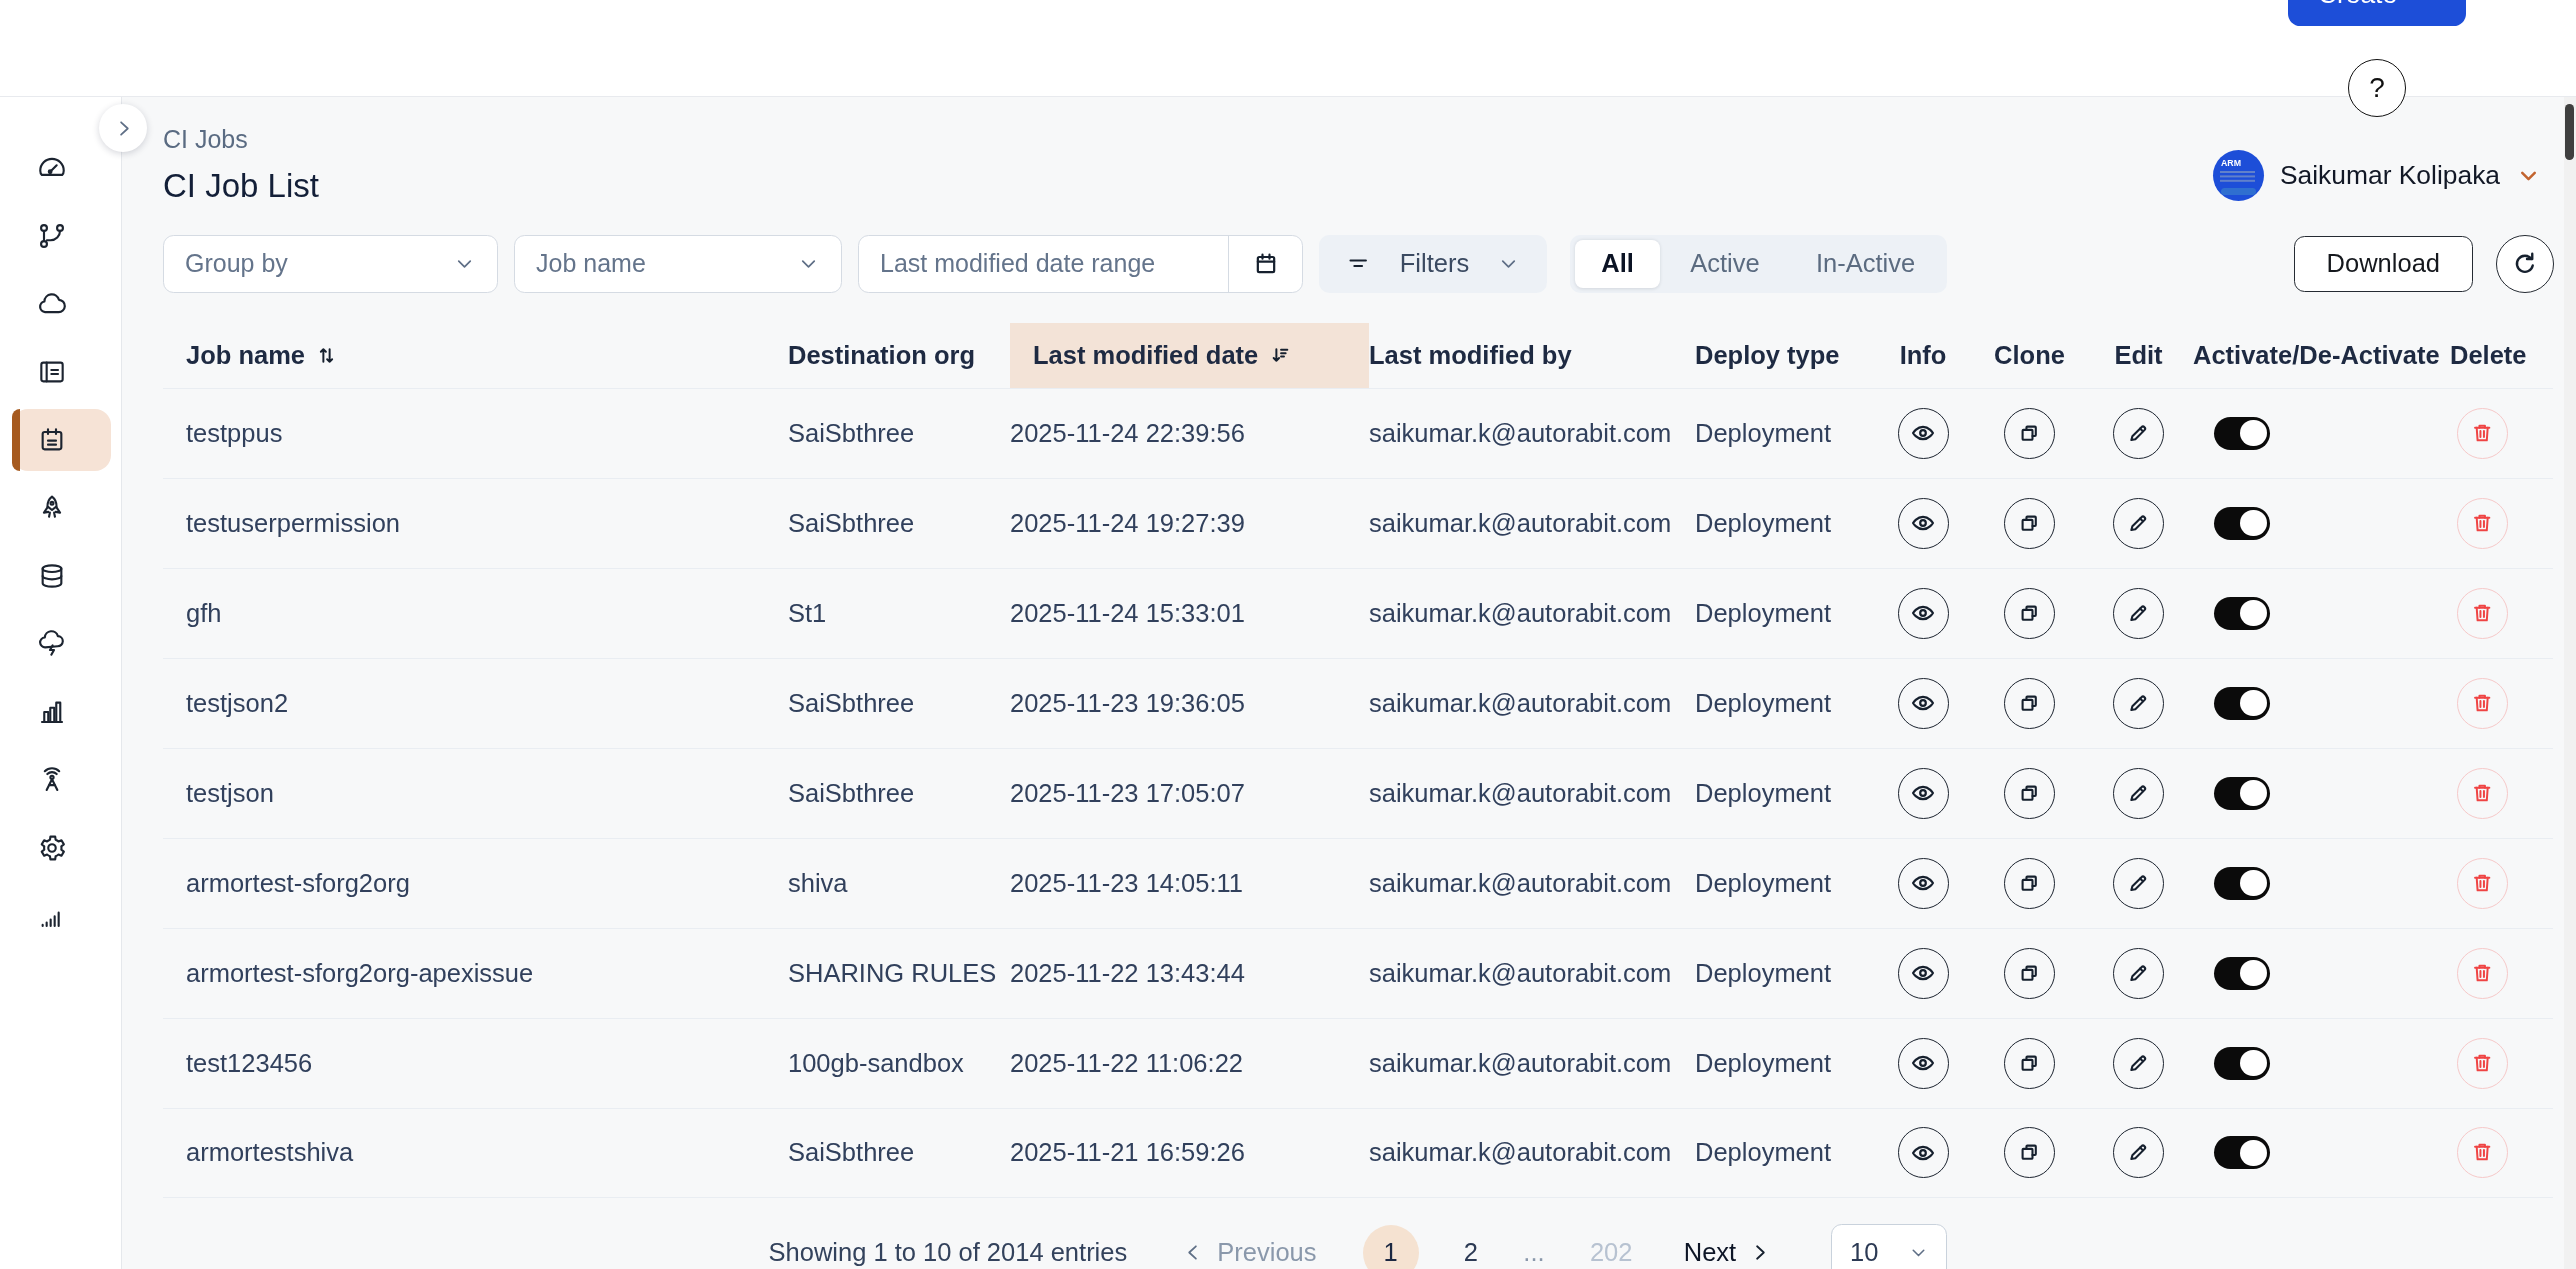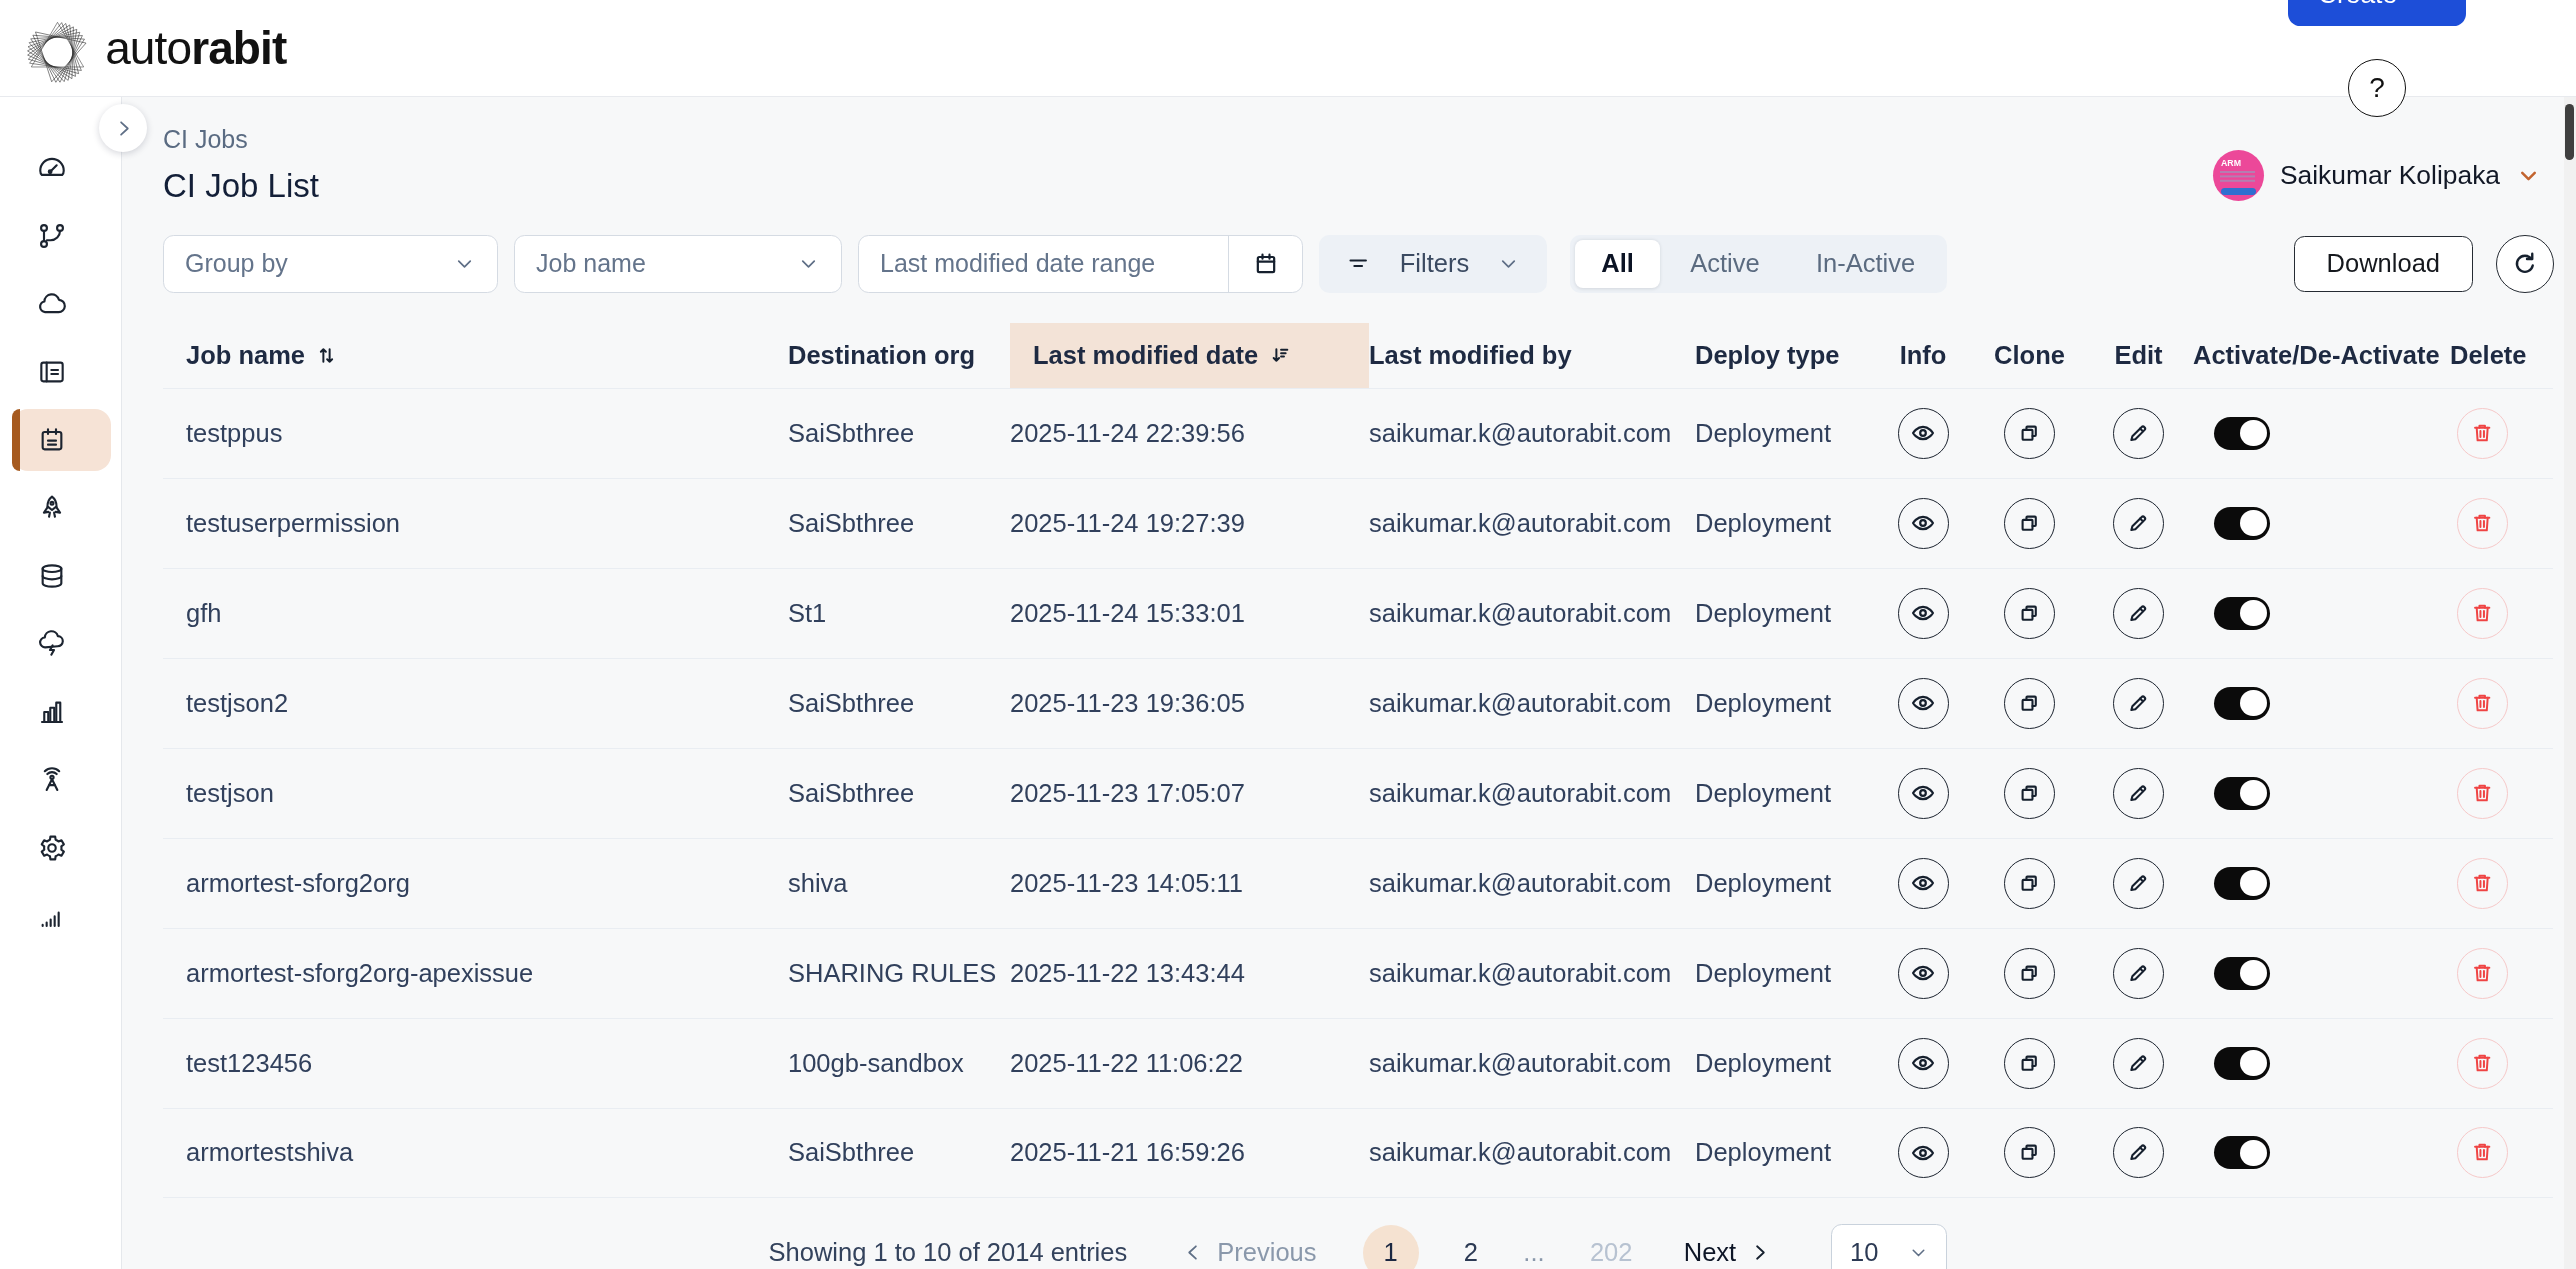--- a/index.html
+++ b/index.html
@@ -16,21 +16,21 @@
   .ne-label { font-size:25px; color:#1e293b; }
   .toggle { width:58px; height:35px; border-radius:19.4px; background:#0b0b0b; position:relative; flex:none; }
   .toggle::after { content:''; position:absolute; right:4.4px; top:4.4px; width:26.4px; height:26.4px;
                    border-radius:50%; background:#ffffff; }
   .create-btn { height:63px; background:#1d4ed8; color:#fff; border:none; border-radius:12.3px;
                 font-size:26.4px; display:flex; align-items:center; gap:16px; padding:0 30px;
                 font-family:inherit; }
   .help-btn { width:58px; height:58px; border-radius:50%; border:1.8px solid #111; background:#fff;
               font-size:28px; color:#111; display:flex; align-items:center; justify-content:center; }
   .user-chip { display:flex; align-items:center; gap:16px; }
-  .avatar { width:51px; height:51px; border-radius:50%; background:#ec4899; position:relative; overflow:hidden; flex:none; }
+  .avatar { width:51px; height:51px; border-radius:50%; background:#1d4ed8; position:relative; overflow:hidden; flex:none; }
   .avatar .arm { position:absolute; left:8px; top:8px; color:#fff; font-size:8.8px; font-weight:700; }
   .avatar .lines { position:absolute; left:7px; top:21px; width:35px; height:1.8px; background:#8fa3c2; opacity:.6;
                    box-shadow:0 4.4px 0 #8fa3c2, 0 8.8px 0 #8fa3c2; }
   .avatar .lm { position:absolute; left:8px; bottom:6.2px; width:35px; height:7px; border-radius:3.5px; background:#2f6fd0; }
   .user-name { font-size:26.4px; color:#121826; }
   .user-caret { color:#c2642f; }
 
   
   .sidebar { position:absolute; left:0; top:97px; width:122px; height:1173px; background:#ffffff;
              border-right:0.9px solid #e5e8ec; z-index:20; padding-top:37px; }
@@ -117,37 +117,20 @@
 
   svg.ic { stroke:#1c2430; fill:none; stroke-width:1.6; stroke-linecap:round; stroke-linejoin:round; }
   svg.ic-gray { stroke:#5f6f86; fill:none; stroke-width:1.8; stroke-linecap:round; stroke-linejoin:round; }
   svg.ic-red { stroke:#ef4444; fill:none; stroke-width:1.8; stroke-linecap:round; stroke-linejoin:round; }
   svg.ic-dark { stroke:#16202e; fill:none; stroke-width:1.9; stroke-linecap:round; stroke-linejoin:round; }
 </style>
 </head>
 <body>
 
 <header class="topbar">
-  <div class="logo-wrap">
-    <svg width="77" height="77" viewBox="0 0 100 100">
-      <g fill="none" stroke="#181818" stroke-width="0.7" opacity="0.9">
-        <path d="M50 16 L84 74 L16 74 Z"></path>
-        <path d="M50 16 L84 74 L16 74 Z" transform="rotate(8 50 55)"></path>
-        <path d="M50 16 L84 74 L16 74 Z" transform="rotate(16 50 55)"></path>
-        <path d="M50 16 L84 74 L16 74 Z" transform="rotate(24 50 55)"></path>
-        <path d="M50 16 L84 74 L16 74 Z" transform="rotate(32 50 55)"></path>
-        <path d="M50 16 L84 74 L16 74 Z" transform="rotate(40 50 55)"></path>
-        <path d="M50 16 L84 74 L16 74 Z" transform="rotate(48 50 55)"></path>
-        <path d="M50 16 L84 74 L16 74 Z" transform="rotate(56 50 55)"></path>
-        <path d="M50 16 L84 74 L16 74 Z" transform="rotate(64 50 55)"></path>
-        <path d="M50 16 L84 74 L16 74 Z" transform="rotate(72 50 55)"></path>
-      </g>
-    </svg>
-    <span class="logo-text"><span>auto</span><b>rabit</b></span>
-  </div>
 
   <div class="topbar-right">
     <div style="display:flex;align-items:center;gap:17.6px;">
       <span class="ne-label">New Experience</span>
       <div class="toggle"></div>
     </div>
     <button class="create-btn">
       <span>Create</span>
       <svg class="ic" width="23" height="23" viewBox="0 0 24 24" style="stroke:#fff;stroke-width:2.2">
           <path d="M5 9l7 7 7-7"></path>

